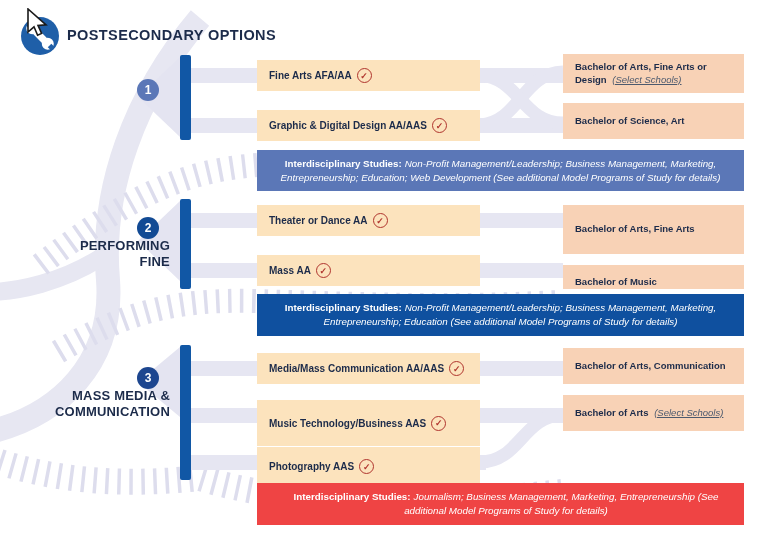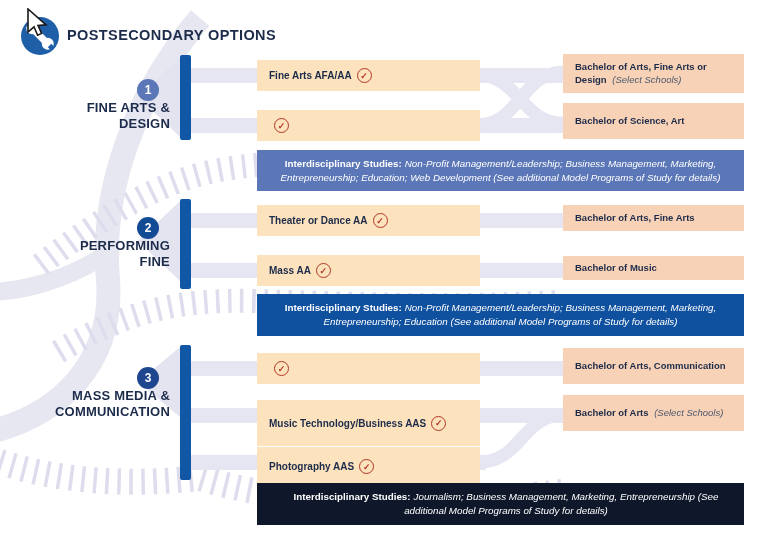--- a/index.html
+++ b/index.html
@@ -17,29 +17,29 @@
          color:#fff;font-weight:bold;font-size:12px;display:flex;align-items:center;
          justify-content:center;z-index:3;}
   .seclabel{position:absolute;left:50px;width:120px;text-align:right;font-weight:bold;
          font-size:13px;line-height:1.22;letter-spacing:.2px;z-index:3;}
   .lbox{position:absolute;left:257px;width:223px;background:#fce3bd;display:flex;
         align-items:center;padding:0 6px 0 12px;box-sizing:border-box;font-weight:bold;
         font-size:10px;white-space:nowrap;z-index:2;}
   .rbox{position:absolute;left:563px;width:181px;background:#f8d2b6;display:flex;
         align-items:center;padding:0 10px 0 12px;box-sizing:border-box;font-weight:bold;
         font-size:9.5px;line-height:1.35;z-index:2;}
-  .rbox .note{font-weight:normal;font-style:italic;color:#4d5a6e;margin-left:3px;}
+  .rbox .note{font-weight:normal;font-style:italic;color:#4d5a6e;margin-left:3px;text-decoration:underline;}
   .check{display:inline-flex;align-items:center;justify-content:center;width:13px;height:13px;
         border:1.6px solid #b0352e;border-radius:50%;color:#b0352e;font-size:9px;
         font-weight:bold;margin-left:5px;flex:none;}
   .ibar{position:absolute;left:257px;width:487px;color:#fff;padding:7px 12px;
         box-sizing:border-box;font-size:9.8px;line-height:1.45;z-index:2;text-align:center;}
   .ibar .h{font-weight:bold;margin-right:3px;}
   .ibar .b{font-style:italic;}
-  .bar1{background:#5b77b7;} .bar2{background:#0f509f;} .bar3{background:#0f172a;padding-left:23px;}
+  .bar1{background:#5b77b7;} .bar2{background:#0f509f;} .bar3{background:#ef4444;padding-left:23px;}
   .c1{background:#5b77b7;} .c2{background:#124a94;} .c3{background:#1d468f;}
 </style>
 </head>
 <body>
 
 <div class="canvas">
 
   <svg class="decor" width="777" height="540" viewBox="0 0 777 540">
     <g fill="none">
 
@@ -81,27 +81,27 @@
       <path d="M2,1 L2,24 L8,18.8 L11.6,27.2 L15.6,25.4 L12,17.4 L20,16.8 Z" fill="#ffffff" stroke="#1a1a1a" stroke-width="1.6"></path>
     </svg>
   </span>
   <div class="title">POSTSECONDARY OPTIONS</div>
 
   <div class="arrow" style="top:57px;height:80px;"></div>
   <div class="spine" style="top:55px;height:85px;"></div>
   <div class="numcircle c1" style="top:79px;">
     <span>1</span>
   </div>
-  <div class="seclabel" style="top:100px;">FINE ARTS &amp; DESIGN</div>
 
   <div class="lbox" style="top:60px;height:31px;">
     <span>Fine Arts AFA/AA</span>
     <span class="check">✓</span>
   </div>
   <div class="lbox" style="top:110px;height:31px;">
+    <span>Graphic &amp; Digital Design AA/AAS</span>
     <span class="check">✓</span>
   </div>
 
   <div class="rbox" style="top:54px;height:39px;">
     <div>
       <span>Bachelor of Arts, Fine Arts or Design</span>
       <span class="note">(Select Schools)</span>
     </div>
   </div>
   <div class="rbox" style="top:103px;height:36px;">
@@ -123,43 +123,44 @@
 
   <div class="lbox" style="top:205px;height:31px;">
     <span>Theater or Dance AA</span>
     <span class="check">✓</span>
   </div>
   <div class="lbox" style="top:255px;height:31px;">
     <span>Mass AA</span>
     <span class="check">✓</span>
   </div>
 
-  <div class="rbox" style="top:205px;height:26px;">
+  <div class="rbox" style="top:205px;height:49px;">
     <div>
       <span>Bachelor of Arts, Fine Arts</span>
     </div>
   </div>
-  <div class="rbox" style="top:256px;height:24px;">
+  <div class="rbox" style="top:265px;height:24px;align-items:flex-end;">
     <div>
       <span>Bachelor of Music</span>
     </div>
   </div>
 
   <div class="ibar bar2" style="top:294px;height:42px;">
     <span class="h">Interdisciplinary Studies:</span><span class="b">Non-Profit Management/Leadership; Business Management, Marketing, Entrepreneurship; Education (See additional Model Programs of Study for details)</span>
   </div>
 
   <div class="arrow" style="top:347px;height:70px;"></div>
   <div class="spine" style="top:345px;height:135px;"></div>
   <div class="numcircle c3" style="top:367px;">
     <span>3</span>
   </div>
   <div class="seclabel" style="top:388px;">MASS MEDIA &amp; COMMUNICATION</div>
 
   <div class="lbox" style="top:353px;height:31px;">
+    <span>Media/Mass Communication AA/AAS</span>
     <span class="check">✓</span>
   </div>
   <div class="lbox" style="top:400px;height:46px;">
     <span>Music Technology/Business AAS</span>
     <span class="check">✓</span>
   </div>
   <div class="lbox" style="top:447px;height:39px;">
     <span>Photography AAS</span>
     <span class="check">✓</span>
   </div>

